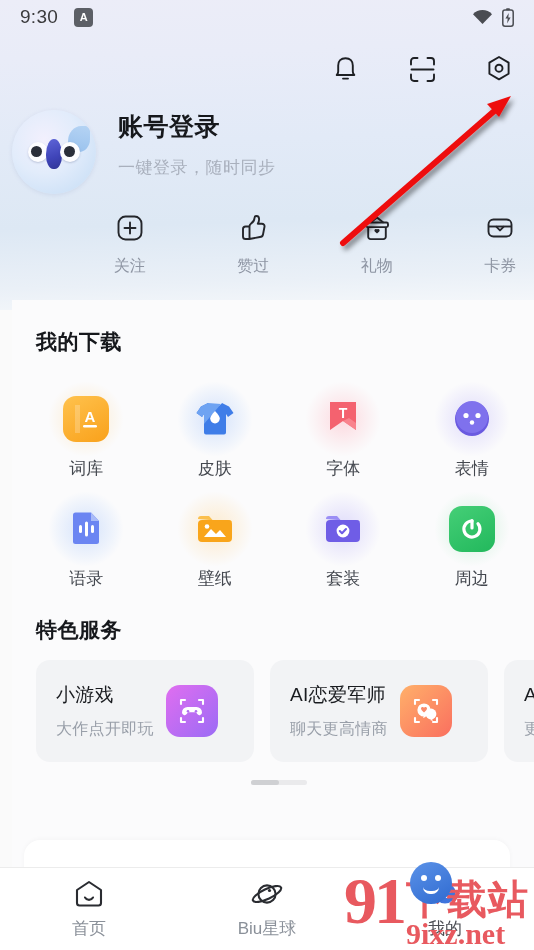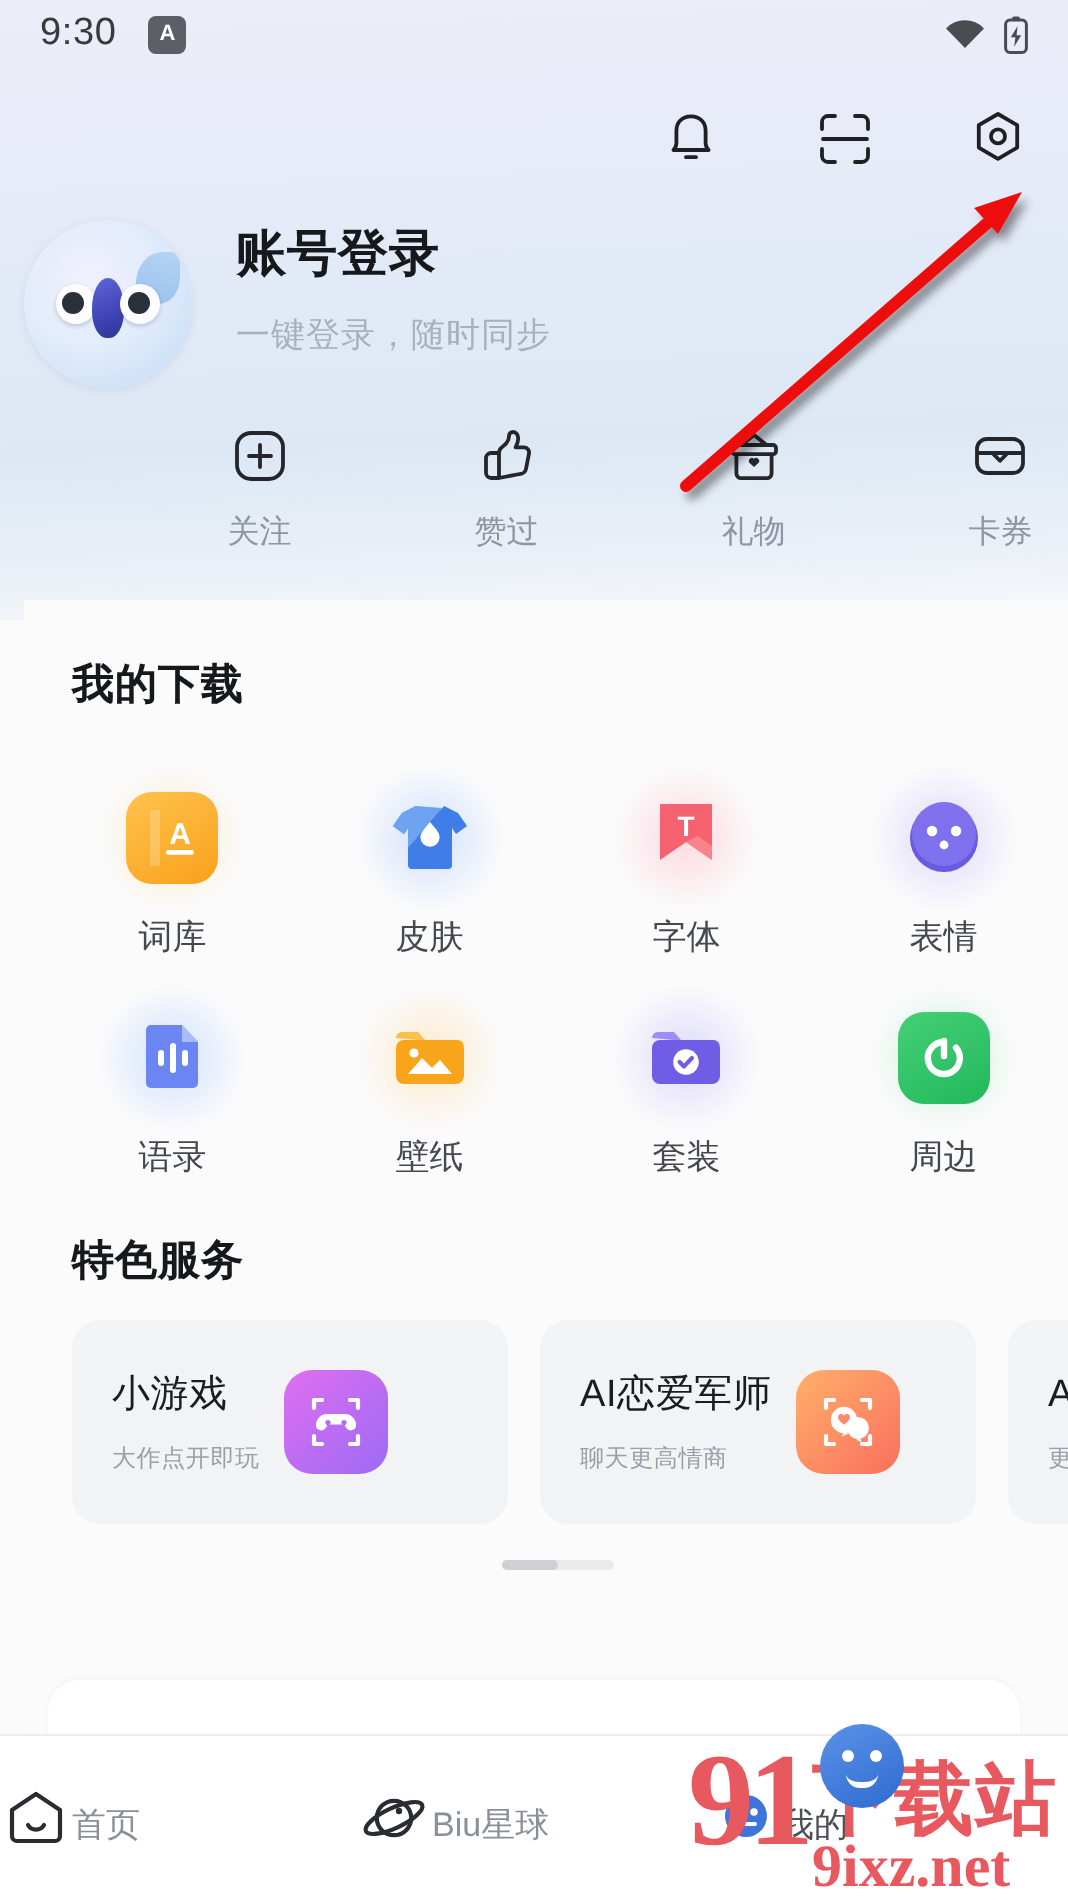--- a/index.html
+++ b/index.html
@@ -109,21 +109,21 @@
   .cards { display:flex; gap:16px; padding:16px 0 0 24px; }
   .card {
     background:#f2f3f5; border-radius:14px; height:102px; flex:none;
     display:flex; align-items:center; justify-content:flex-start;
     padding:0 16px 0 20px;
   }
   .card.c1 { width:218px; }
   .card.c2 { width:218px; }
   .card.c3 { width:218px; }
   .card-txt-t { font-size:19px; color:#1a1c20; letter-spacing:.3px; }
-  .card-txt-s { font-size:12px; color:#999fa9; margin-top:11px; letter-spacing:.3px; }
+  .card-txt-s { font-size:16px; color:#999fa9; margin-top:11px; letter-spacing:.3px; }
   .card-ic { width:52px; height:52px; border-radius:14px; flex:none; margin-left:12px;
              display:flex; align-items:center; justify-content:center; }
   .ic-game { background:linear-gradient(135deg,#e06ef0,#9b6bf5); }
   .ic-love { background:linear-gradient(135deg,#ffb06a,#fa6f5f); }
 
   .scrollbar { width:534px; display:flex; justify-content:center; margin-top:18px; }
   .sb-track { width:56px; height:5px; border-radius:3px; background:#eaeaec; position:relative; cursor:pointer; }
   .sb-thumb { position:absolute; left:0; top:0; width:28px; height:5px; border-radius:3px; background:#cfd0d3; }
 
   .next-card {
@@ -131,21 +131,21 @@
     background:#fff; border-radius:16px 16px 0 0;
     box-shadow:0 -1px 5px rgba(0,0,0,.03);
   }
 
   
   .bottomnav {
     position:absolute; left:0; bottom:0; width:534px; height:83px;
     background:#fff; border-top:1px solid #ececec;
     display:flex; align-items:center;
   }
-  .nav-item { flex:1; display:flex; align-items:center; cursor:pointer; }
+  .nav-item { flex:1; display:flex; flex-direction:column; align-items:center; cursor:pointer; }
   .nav-label { font-size:17px; color:#8a9099; margin-top:7px; }
   .nav-label.active { color:#4d4f55; }
 
   
   .annot { position:absolute; left:0; top:0; width:534px; height:950px; pointer-events:none; }
 
   
   .watermark { position:absolute; left:344px; top:862px; width:190px; height:88px; pointer-events:none; }
   .wm-91 { position:absolute; left:0; top:6px; font-size:66px; font-weight:bold; color:#e8595f;
            font-family:"Liberation Serif",serif; letter-spacing:-3px; line-height:1; }

